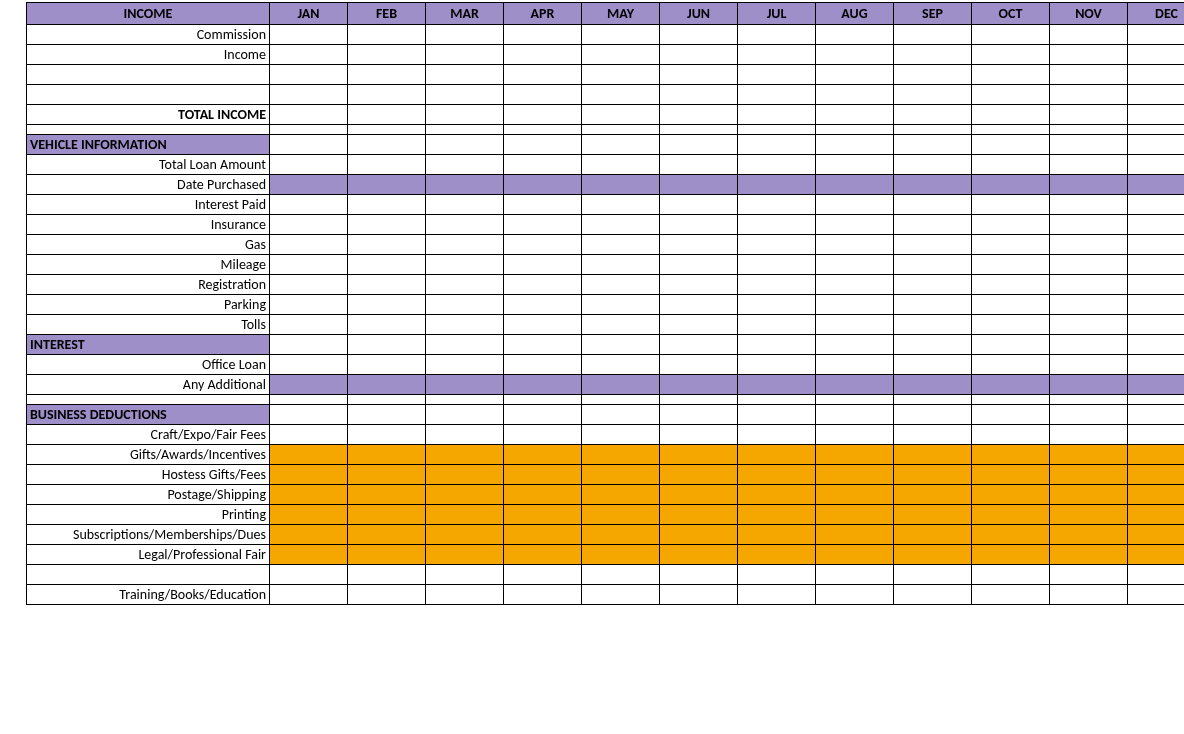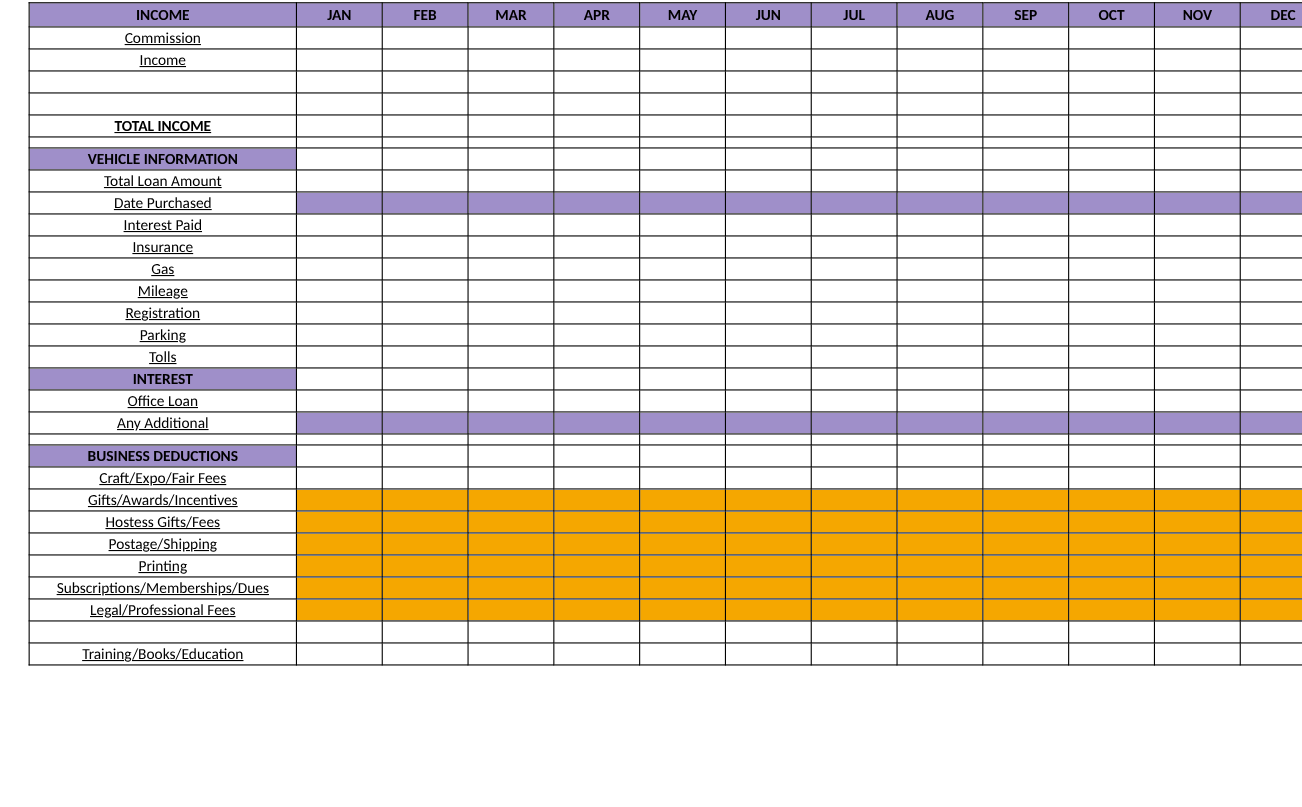--- a/index.html
+++ b/index.html
@@ -28,23 +28,23 @@
   col.month { width: 78px; }
   .hdr {
     background: #9f8fc9;
     font-weight: bold;
     text-align: center;
     height: 22px;
   }
   .sect {
     background: #9f8fc9;
     font-weight: bold;
-    text-align: center;
+    text-align: left;
   }
-  .left { text-align: center; text-decoration: underline; }
+  .left { text-align: right; }
   .bold { font-weight: bold; }
   .shadeP td:not(:first-child) { background: #9f8fc9; }
   .shadeG td:not(:first-child) { background: #f5a700; }
   .thin td { height: 10px; padding: 0; }
 </style>
 </head>
 <body>
 
 <table>
   <colgroup>
@@ -477,21 +477,21 @@
         <td></td>
         <td></td>
         <td></td>
         <td></td>
         <td></td>
         <td></td>
         <td></td>
         <td></td>
       </tr>
       <tr class="shadeG">
-        <td class="left">Legal/Professional Fees</td>
+        <td class="left">Legal/Professional Fair</td>
         <td></td>
         <td></td>
         <td></td>
         <td></td>
         <td></td>
         <td></td>
         <td></td>
         <td></td>
         <td></td>
         <td></td>

